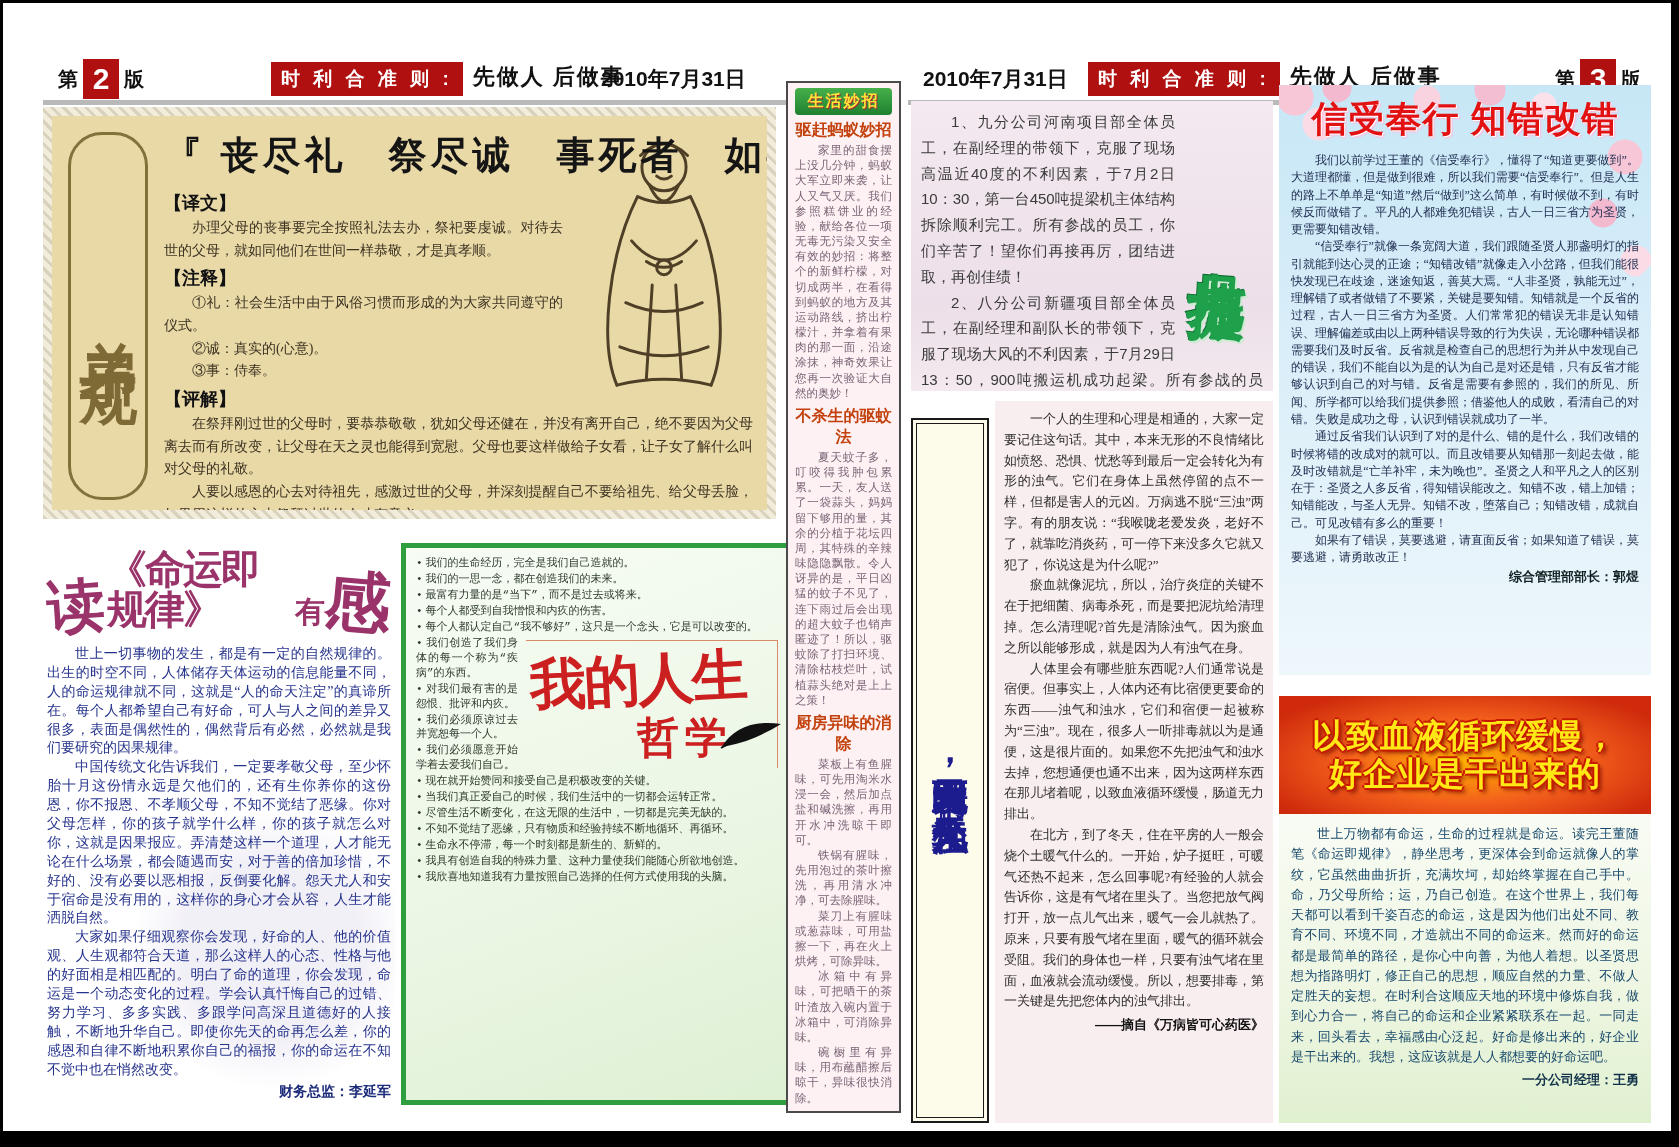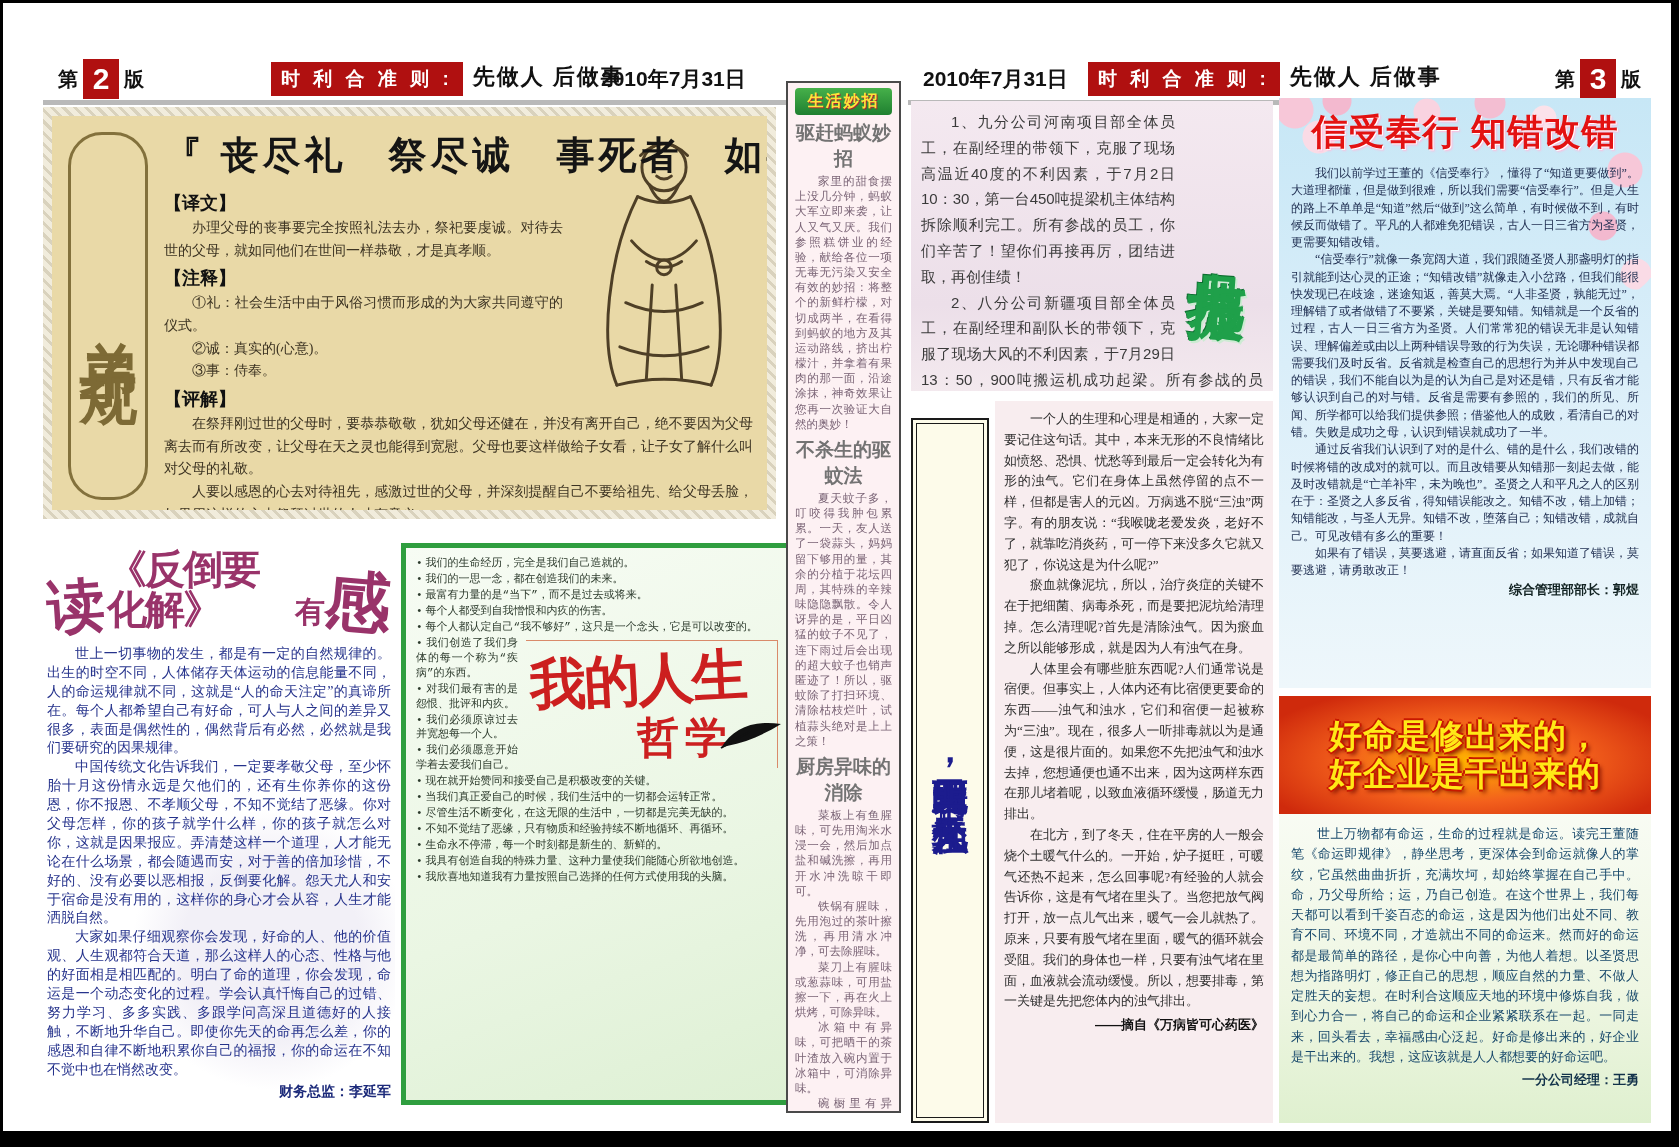--- a/index.html
+++ b/index.html
@@ -65,21 +65,21 @@
   .phil-t-sub { position:absolute; right:44px; bottom:2px; font-size:42px; font-weight:900; color:#cc1f1f;
     font-family:"Liberation Serif",serif; letter-spacing:6px; }
   .phil-feather { position:absolute; right:-6px; bottom:14px; }
 
   
   .tips { position:absolute; left:783px; top:78px; width:115px; height:1032px;
     border:2px solid #4a4a4a; background:#fdf1f3; padding:5px 7px; overflow:hidden; }
   .tips-header { background:linear-gradient(#46b04a,#1f8030); color:#ffe43a; font-weight:900;
     font-size:16px; text-align:center; padding:3px 0; border-radius:4px; letter-spacing:2px;
     font-family:"Liberation Sans",sans-serif; text-shadow:1px 1px 0 #a23; margin-bottom:4px; }
-  .tips-h { font-weight:900; font-size:19px; color:#737373; text-align:center; margin:5px 0 2px;
+  .tips-h { font-weight:900; font-size:16px; color:#c2410c; text-align:center; margin:5px 0 2px;
     font-family:"Liberation Sans",sans-serif; }
   .tips-p { margin:0; font-size:11.5px; line-height:1.32; color:#7a6476; text-align:justify; text-indent:2em; }
 
   
   .july { position:absolute; left:908px; top:98px; width:362px; height:290px;
     background:linear-gradient(180deg,#f4e9f0 0%, #ecdfe9 70%, #f3e9ee 100%); padding:8px 10px; overflow:hidden; }
   .july-title { float:right; width:82px; height:252px; margin:0 0 4px 6px;
     writing-mode:vertical-rl; text-orientation:upright; display:flex; align-items:center; justify-content:center;
     font-size:58px; font-weight:900; color:#1fa04a; font-family:"Liberation Sans",sans-serif;
     text-shadow:2px 2px 0 #cdebd3, -1px -1px 0 #0d6e30; transform:rotate(4deg); letter-spacing:4px; }
@@ -95,21 +95,21 @@
     color:#1c1c8e; font-family:"Liberation Sans",sans-serif; letter-spacing:0px; line-height:1; }
 
   
   .zhuoqi { position:absolute; left:992px; top:398px; width:278px; height:722px;
     background:#f8edef; padding:8px 9px; overflow:hidden; }
   .zq-p { margin:0; font-size:13px; line-height:1.6; color:#2e2e2e; text-align:justify; text-indent:2em; }
   .zq-attr { text-align:right; font-weight:900; font-size:13px; color:#111;
     font-family:"Liberation Sans",sans-serif; margin-top:4px; }
 
   
-  .xinshou { position:absolute; left:1276px; top:95px; width:372px; height:590px;
+  .xinshou { position:absolute; left:1276px; top:82px; width:372px; height:590px;
     background:linear-gradient(180deg,#c7e7f6 0%, #daeef9 45%, #eef7fb 100%); padding:8px 12px; overflow:hidden; }
   .xs-blossom { position:absolute; border-radius:50%; pointer-events:none; }
   .xs-title { position:relative; text-align:center; font-size:36px; font-weight:900; color:#e31212;
     font-family:"Liberation Sans",sans-serif; letter-spacing:1px; margin:2px 0 8px;
     text-shadow:1px 1px 0 #fff, 2px 2px 2px #fbd; }
   .xs-p { position:relative; margin:0; font-size:12px; line-height:1.44; color:#1c2b4e;
     text-align:justify; text-indent:2em; }
   .xs-sig { position:relative; text-align:right; font-weight:900; font-size:13px; color:#122;
     font-family:"Liberation Sans",sans-serif; margin-top:2px; }
 
@@ -200,21 +200,21 @@
       <div class="dzg-label">【评解】</div>
       <p class="dzg-p">在祭拜刚过世的父母时，要恭恭敬敬，犹如父母还健在，并没有离开自己，绝不要因为父母离去而有所改变，让父母在天之灵也能得到宽慰。父母也要这样做给子女看，让子女了解什么叫对父母的礼敬。</p>
       <p class="dzg-p">人要以感恩的心去对待祖先，感激过世的父母，并深刻提醒自己不要给祖先、给父母丢脸，如果用这样的心去祭拜过世的人才有意义。</p>
 
     </div>
   </div>
 
   <div class="mingyun">
     <div class="my-title">
       <span class="my-t1">读</span>
-      <span class="my-t2">《反倒要化解》</span>
+      <span class="my-t2">《命运即规律》</span>
       <span class="my-t3">有</span>
       <span class="my-t4">感</span>
     </div>
     <p class="my-p">世上一切事物的发生，都是有一定的自然规律的。出生的时空不同，人体储存天体运动的信息能量不同，人的命运规律就不同，这就是“人的命天注定”的真谛所在。每个人都希望自己有好命，可人与人之间的差异又很多，表面是偶然性的，偶然背后有必然，必然就是我们要研究的因果规律。</p>
     <p class="my-p">中国传统文化告诉我们，一定要孝敬父母，至少怀胎十月这份情永远是欠他们的，还有生你养你的这份恩，你不报恩、不孝顺父母，不知不觉结了恶缘。你对父母怎样，你的孩子就学什么样，你的孩子就怎么对你，这就是因果报应。弄清楚这样一个道理，人才能无论在什么场景，都会随遇而安，对于善的倍加珍惜，不好的、没有必要以恶相报，反倒要化解。怨天尤人和安于宿命是没有用的，这样你的身心才会从容，人生才能洒脱自然。</p>
     <p class="my-p">大家如果仔细观察你会发现，好命的人、他的价值观、人生观都符合天道，那么这样人的心态、性格与他的好面相是相匹配的。明白了命的道理，你会发现，命运是一个动态变化的过程。学会认真忏悔自己的过错、努力学习、多多实践、多跟学问高深且道德好的人接触，不断地升华自己。即使你先天的命再怎么差，你的感恩和自律不断地积累你自己的福报，你的命运在不知不觉中也在悄然改变。</p>
     <div class="my-sig">财务总监：李延军</div>
   </div>
 
   <div class="phil">
@@ -297,21 +297,21 @@
     <div class="xs-title">信受奉行 知错改错</div>
     <p class="xs-p">我们以前学过王董的《信受奉行》，懂得了“知道更要做到”。大道理都懂，但是做到很难，所以我们需要“信受奉行”。但是人生的路上不单单是“知道”然后“做到”这么简单，有时候做不到，有时候反而做错了。平凡的人都难免犯错误，古人一日三省方为圣贤，更需要知错改错。</p>
     <p class="xs-p">“信受奉行”就像一条宽阔大道，我们跟随圣贤人那盏明灯的指引就能到达心灵的正途；“知错改错”就像走入小岔路，但我们能很快发现已在歧途，迷途知返，善莫大焉。“人非圣贤，孰能无过”，理解错了或者做错了不要紧，关键是要知错。知错就是一个反省的过程，古人一日三省方为圣贤。人们常常犯的错误无非是认知错误、理解偏差或由以上两种错误导致的行为失误，无论哪种错误都需要我们及时反省。反省就是检查自己的思想行为并从中发现自己的错误，我们不能自以为是的认为自己是对还是错，只有反省才能够认识到自己的对与错。反省是需要有参照的，我们的所见、所闻、所学都可以给我们提供参照；借鉴他人的成败，看清自己的对错。失败是成功之母，认识到错误就成功了一半。</p>
     <p class="xs-p">通过反省我们认识到了对的是什么、错的是什么，我们改错的时候将错的改成对的就可以。而且改错要从知错那一刻起去做，能及时改错就是“亡羊补牢，未为晚也”。圣贤之人和平凡之人的区别在于：圣贤之人多反省，得知错误能改之。知错不改，错上加错；知错能改，与圣人无异。知错不改，堕落自己；知错改错，成就自己。可见改错有多么的重要！</p>
     <p class="xs-p">如果有了错误，莫要逃避，请直面反省；如果知道了错误，莫要逃避，请勇敢改正！</p>
     <div class="xs-sig">综合管理部部长：郭煜</div>
   </div>
 
   <div class="haoming">
     <div class="hm-banner">
-      <div class="hm-title">好命是修出来的，</div>
+      <div class="hm-title">以致血液循环缓慢，</div>
       <div class="hm-title">好企业是干出来的</div>
     </div>
     <div class="hm-body">
       <p class="hm-p">世上万物都有命运，生命的过程就是命运。读完王董随笔《命运即规律》，静坐思考，更深体会到命运就像人的掌纹，它虽然曲曲折折，充满坎坷，却始终掌握在自己手中。命，乃父母所给；运，乃自己创造。在这个世界上，我们每天都可以看到千姿百态的命运，这是因为他们出处不同、教育不同、环境不同，才造就出不同的命运来。然而好的命运都是最简单的路径，是你心中向善，为他人着想。以圣贤思想为指路明灯，修正自己的思想，顺应自然的力量、不做人定胜天的妄想。在时利合这顺应天地的环境中修炼自我，做到心力合一，将自己的命运和企业紧紧联系在一起。一同走来，回头看去，幸福感由心泛起。好命是修出来的，好企业是干出来的。我想，这应该就是人人都想要的好命运吧。</p>
       <div class="hm-sig">一分公司经理：王勇</div>
     </div>
   </div>
 
   <div class="scan-bottom-bar"></div>
   <div class="scan-right-bar"></div>

